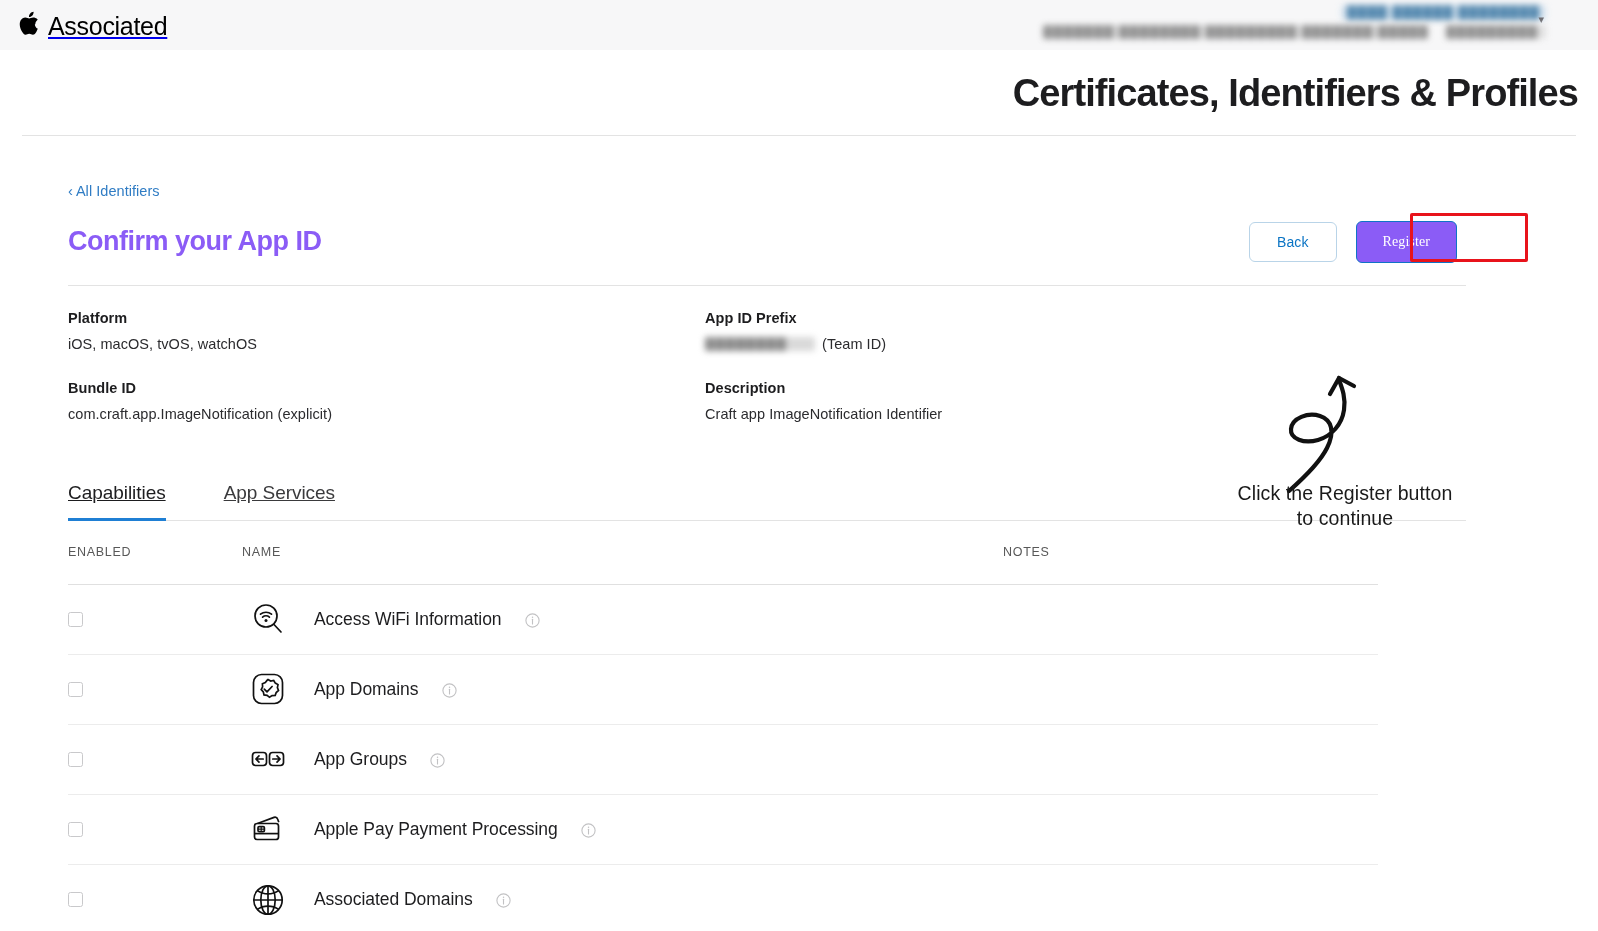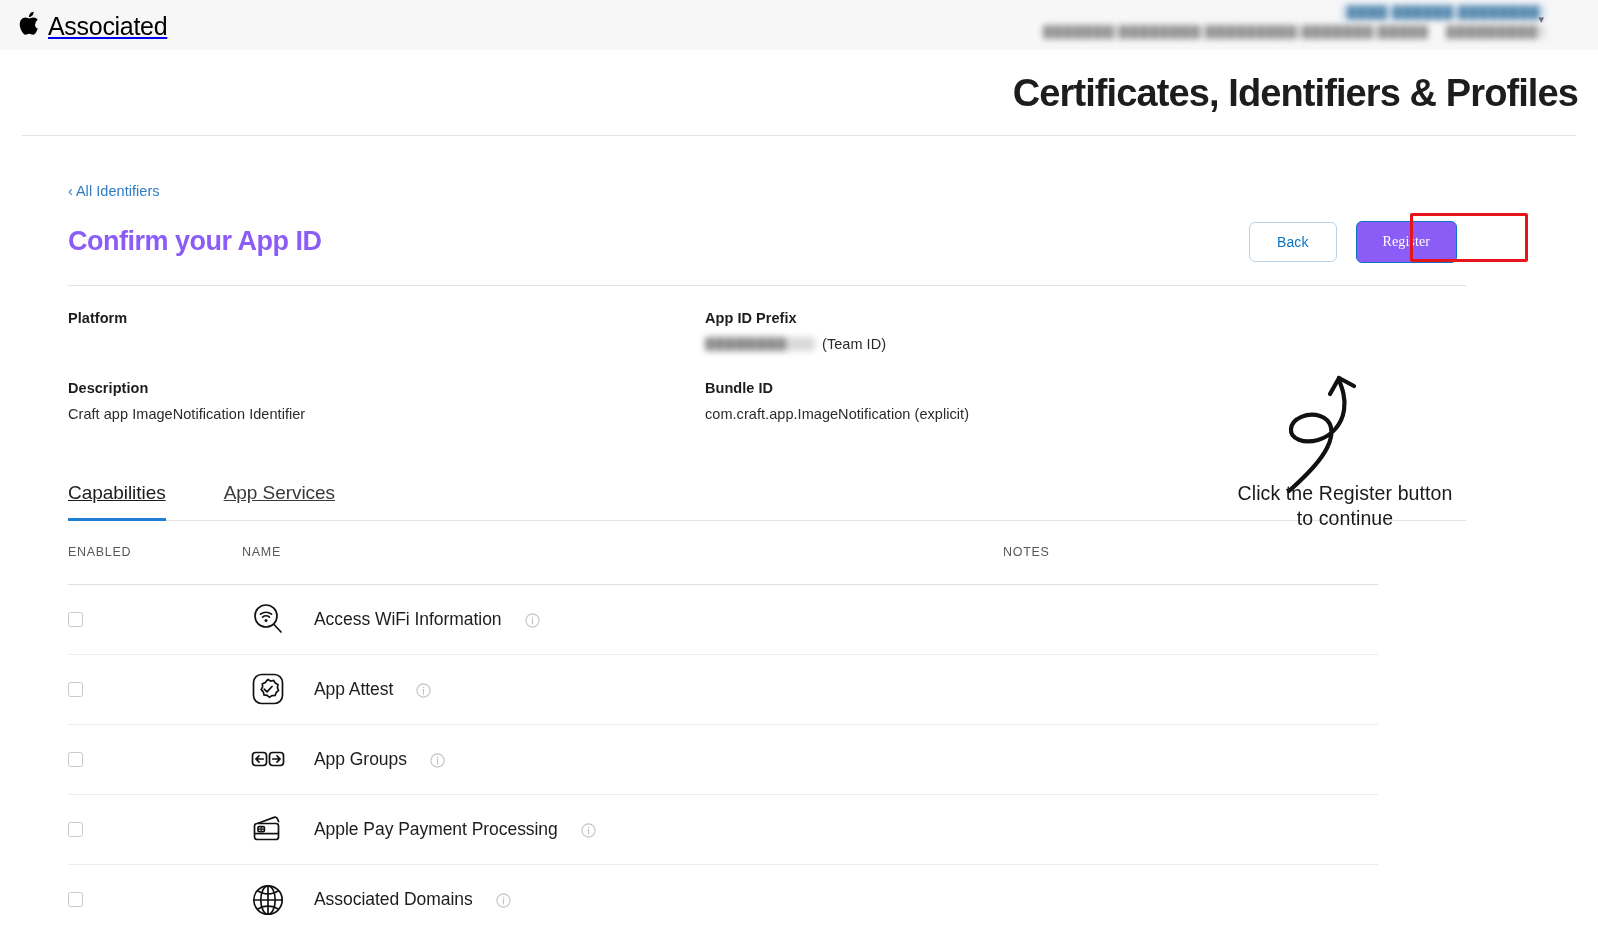--- a/index.html
+++ b/index.html
@@ -362,35 +362,36 @@
       <div class="register-highlight"></div>
     </div>
   </div>
 
   <div class="head-rule"></div>
 
   
   <div class="details">
     <div>
       <div class="field-label">Platform</div>
+      <div class="field-value">iOS, macOS, tvOS, watchOS</div>
     </div>
     <div>
       <div class="field-label">App ID Prefix</div>
       <div class="field-value teamid-line">
         <span class="teamid-blur">████████</span>
         <span>(Team ID)</span>
       </div>
     </div>
     <div>
+      <div class="field-label">Bundle ID</div>
+      <div class="field-value">com.craft.app.ImageNotification (explicit)</div>
+    </div>
+    <div>
       <div class="field-label">Description</div>
       <div class="field-value">Craft app ImageNotification Identifier</div>
-    </div>
-    <div>
-      <div class="field-label">Bundle ID</div>
-      <div class="field-value">com.craft.app.ImageNotification (explicit)</div>
     </div>
   </div>
 
   
   <div class="annotation">
     <svg width="420" height="140" viewBox="0 0 420 140" fill="none">
       <path d="M197 133 C 214 118, 228 104, 235 90 C 243 74, 240 62, 228 58 C 216 54, 200 60, 199 71 C 198 81, 212 86, 226 82 C 240 78, 250 66, 252 52 C 254 40, 250 30, 247 22" stroke="#111" stroke-width="4.2" stroke-linecap="round" fill="none"></path>
       <path d="M247 20 L 238 36" stroke="#111" stroke-width="4.2" stroke-linecap="round"></path>
       <path d="M247 20 L 262 28" stroke="#111" stroke-width="4.2" stroke-linecap="round"></path>
     </svg>
@@ -445,21 +446,21 @@
         <span class="checkbox"></span>
       </div>
       <div class="col-name cap-name-cell">
         <span class="cap-icon">
           <svg width="36" height="36" viewBox="0 0 36 36" fill="none" stroke="#111" stroke-width="1.7">
             <rect x="3.5" y="3.5" width="29" height="29" rx="8"></rect>
             <path d="M18 8.6l2.7 1.5 3-.6 1.6 2.6 2.7 1.5-.6 3 1.1 2.9-2.3 2-1 2.9-3.1.2-2.6 1.7-2.4-1.9-3.1-.5-.7-3-2.1-2.3 1.4-2.8-.2-3.1 2.9-1.1 1.9-2.4z"></path>
             <path d="M14.3 18.2l2.7 2.7 5.1-5.4" stroke-linecap="round" stroke-linejoin="round"></path>
           </svg>
         </span>
-        <span class="cap-label">App Attest</span>
+        <span class="cap-label">App Domains</span>
         <span class="info-icon">
           <svg width="15" height="15" viewBox="0 0 15 15" fill="none" stroke="#c2c2c4" stroke-width="1.1">
             <circle cx="7.5" cy="7.5" r="6.6"></circle>
             <path d="M7.5 6.3V11" stroke-linecap="round"></path>
             <circle cx="7.5" cy="4.2" r="0.75" fill="#c2c2c4" stroke="none"></circle>
           </svg>
         </span>
       </div>
       <div class="col-notes"></div>
     </div>

